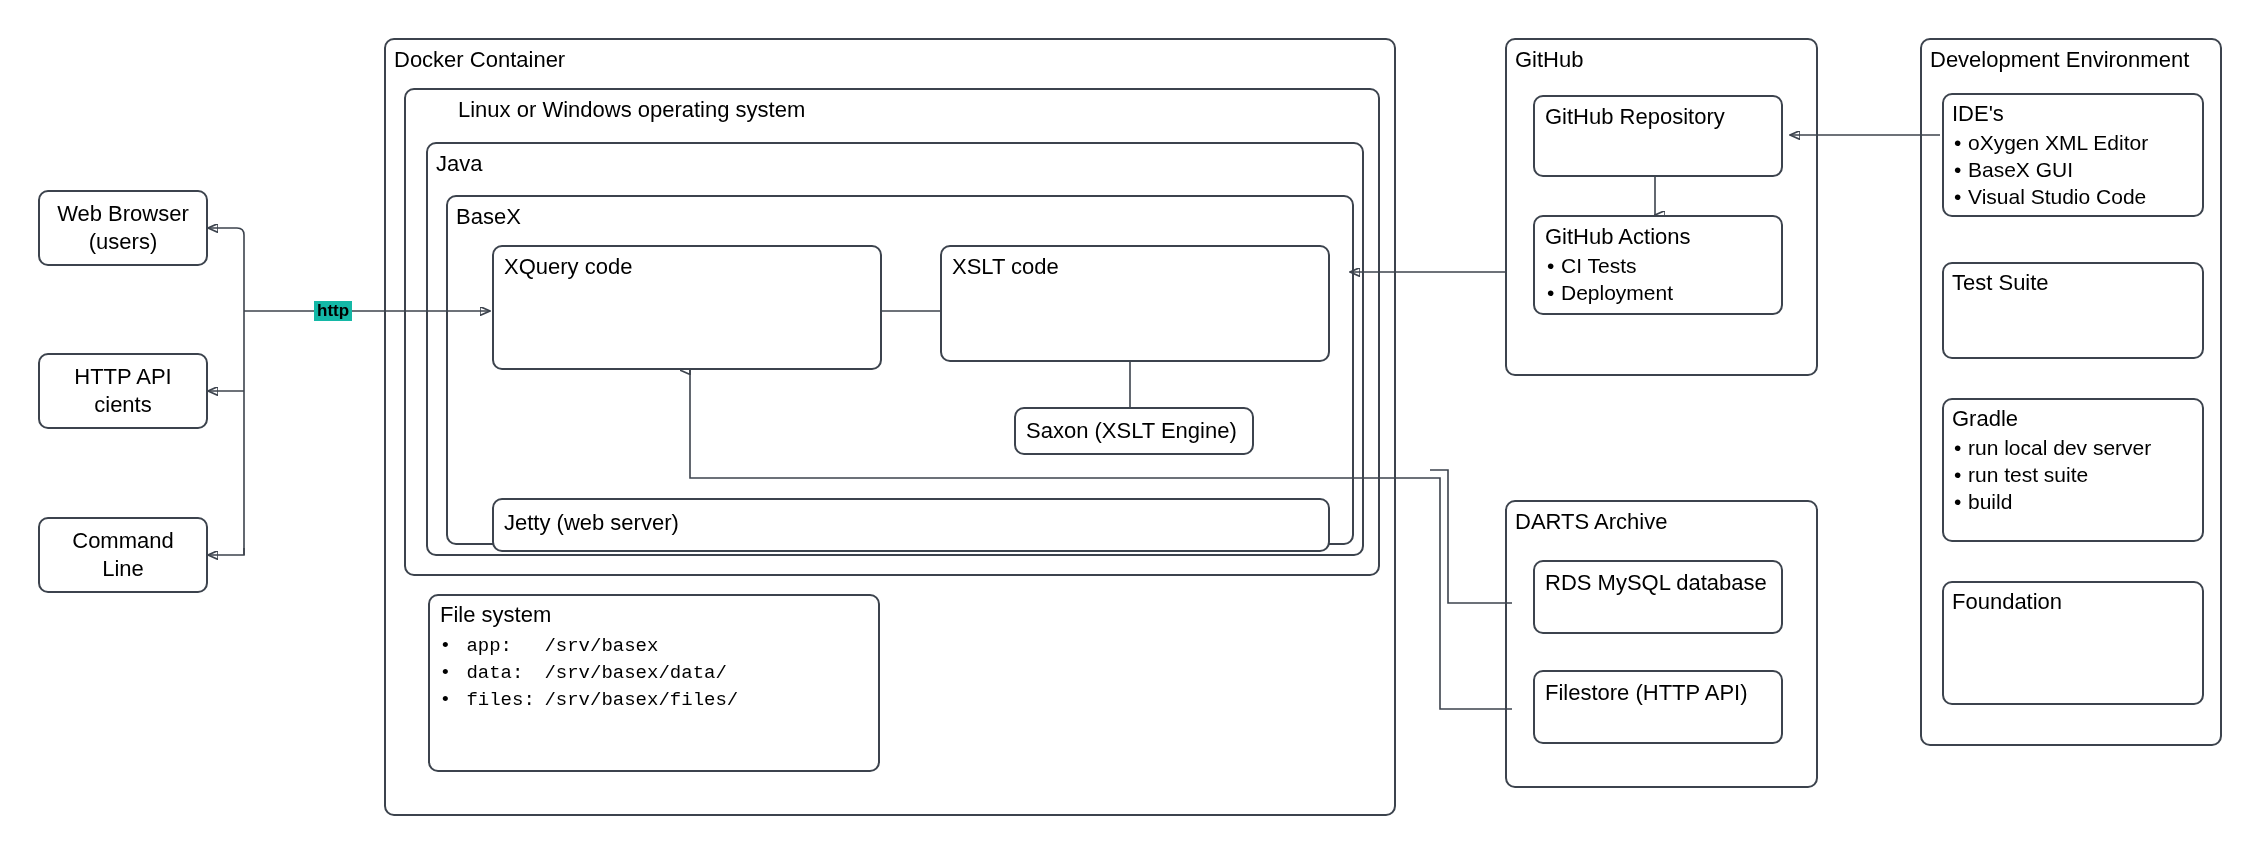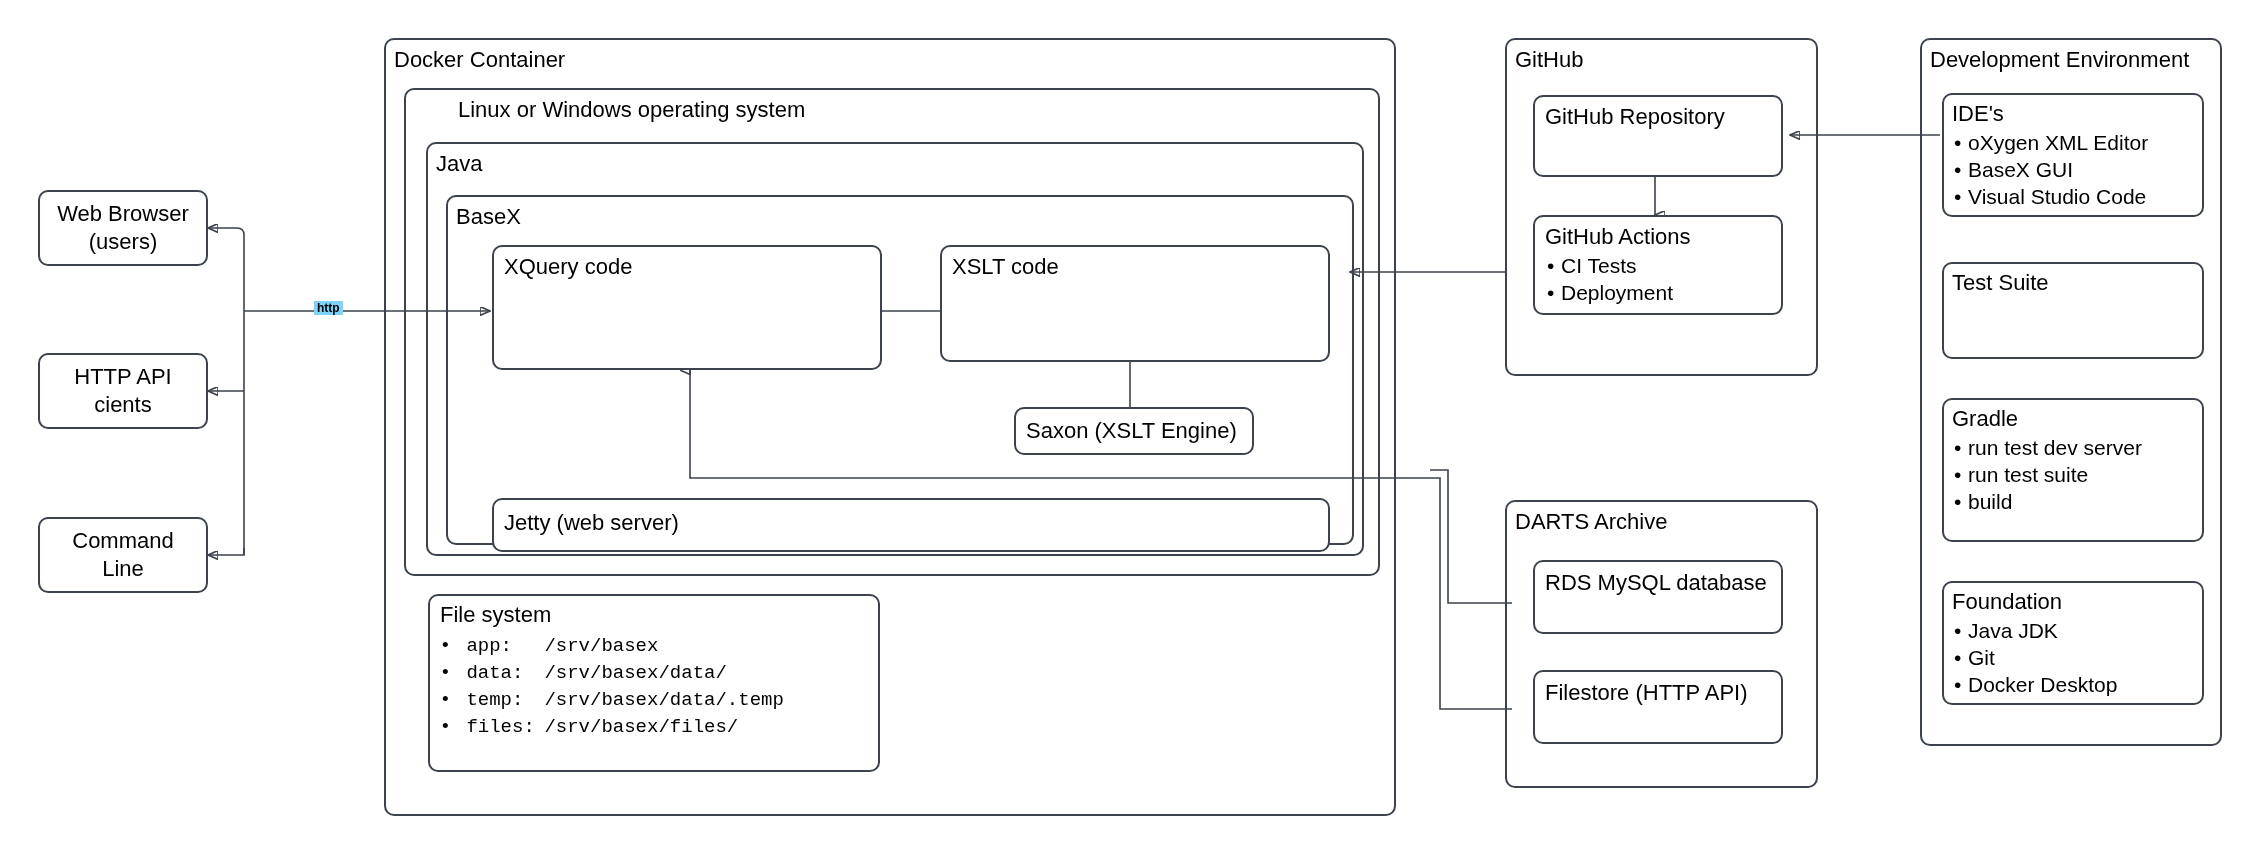--- a/index.html
+++ b/index.html
@@ -70,23 +70,23 @@
   }
   .mono li::before {
     content: "\2022";
     font-family: "Liberation Sans", sans-serif;
     display: inline-block;
     width: 13px;
   }
   .mono .k { display: inline-block; }
   .edge-label {
     position: absolute;
-    font-size: 12px;
+    font-size: 17px;
     font-weight: bold;
-    background: #7dd3fc;
+    background: #14b8a6;
     padding: 0 3px;
     white-space: nowrap;
   }
   svg.wires {
     position: absolute;
     left: 0; top: 0;
     width: 2260px;
     height: 848px;
     pointer-events: none;
   }
@@ -183,23 +183,20 @@
   <div class="box box-plain" style="left:428px; top:594px; width:452px; height:178px;"></div>
   <div class="node-title" style="left:440px; top:602px;">File system</div>
   <ul class="bullets mono" style="left:440px; top:632px;">
     <li>
       <span class="k" style="width:78px;">app:</span><span>/srv/basex</span>
     </li>
     <li>
       <span class="k" style="width:78px;">data:</span><span>/srv/basex/data/</span>
     </li>
     <li>
-      <span class="k" style="width:78px;">temp:</span><span>/srv/basex/data/.temp</span>
-    </li>
-    <li>
       <span class="k" style="width:78px;">files:</span><span>/srv/basex/files/</span>
     </li>
   </ul>
 
   <div class="box" style="left:1505px; top:38px; width:313px; height:338px;"></div>
   <div class="grp-title" style="left:1515px; top:47px;">GitHub</div>
 
   <div class="box box-plain" style="left:1533px; top:95px; width:250px; height:82px;"></div>
   <div class="node-title" style="left:1545px; top:104px;">GitHub Repository</div>
 
@@ -229,26 +226,21 @@
     <li>BaseX GUI</li>
     <li>Visual Studio Code</li>
   </ul>
 
   <div class="box box-plain" style="left:1942px; top:262px; width:262px; height:97px;"></div>
   <div class="node-title" style="left:1952px; top:270px;">Test Suite</div>
 
   <div class="box box-plain" style="left:1942px; top:398px; width:262px; height:144px;"></div>
   <div class="node-title" style="left:1952px; top:406px;">Gradle</div>
   <ul class="bullets" style="left:1952px; top:434px;">
-    <li>run test dev server</li>
+    <li>run local dev server</li>
     <li>run test suite</li>
     <li>build</li>
   </ul>
 
   <div class="box box-plain" style="left:1942px; top:581px; width:262px; height:124px;"></div>
   <div class="node-title" style="left:1952px; top:589px;">Foundation</div>
-  <ul class="bullets" style="left:1952px; top:617px;">
-    <li>Java JDK</li>
-    <li>Git</li>
-    <li>Docker Desktop</li>
-  </ul>
 
 </div>
 
 </body></html>

